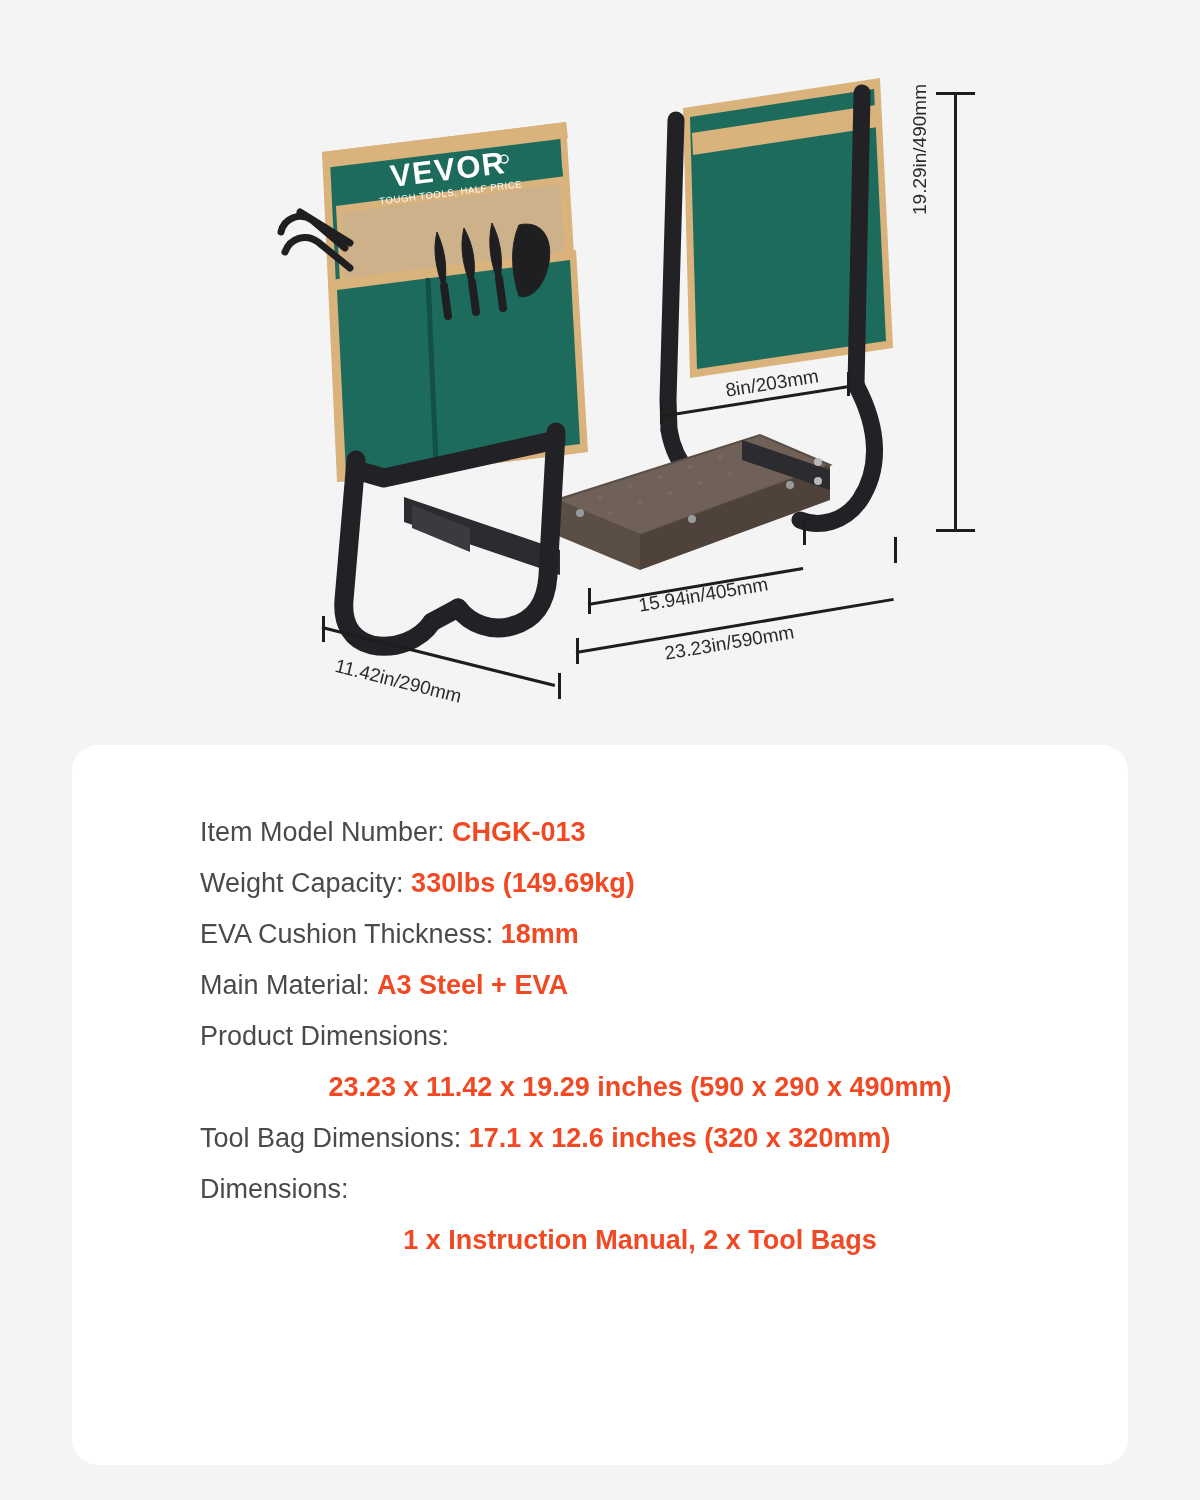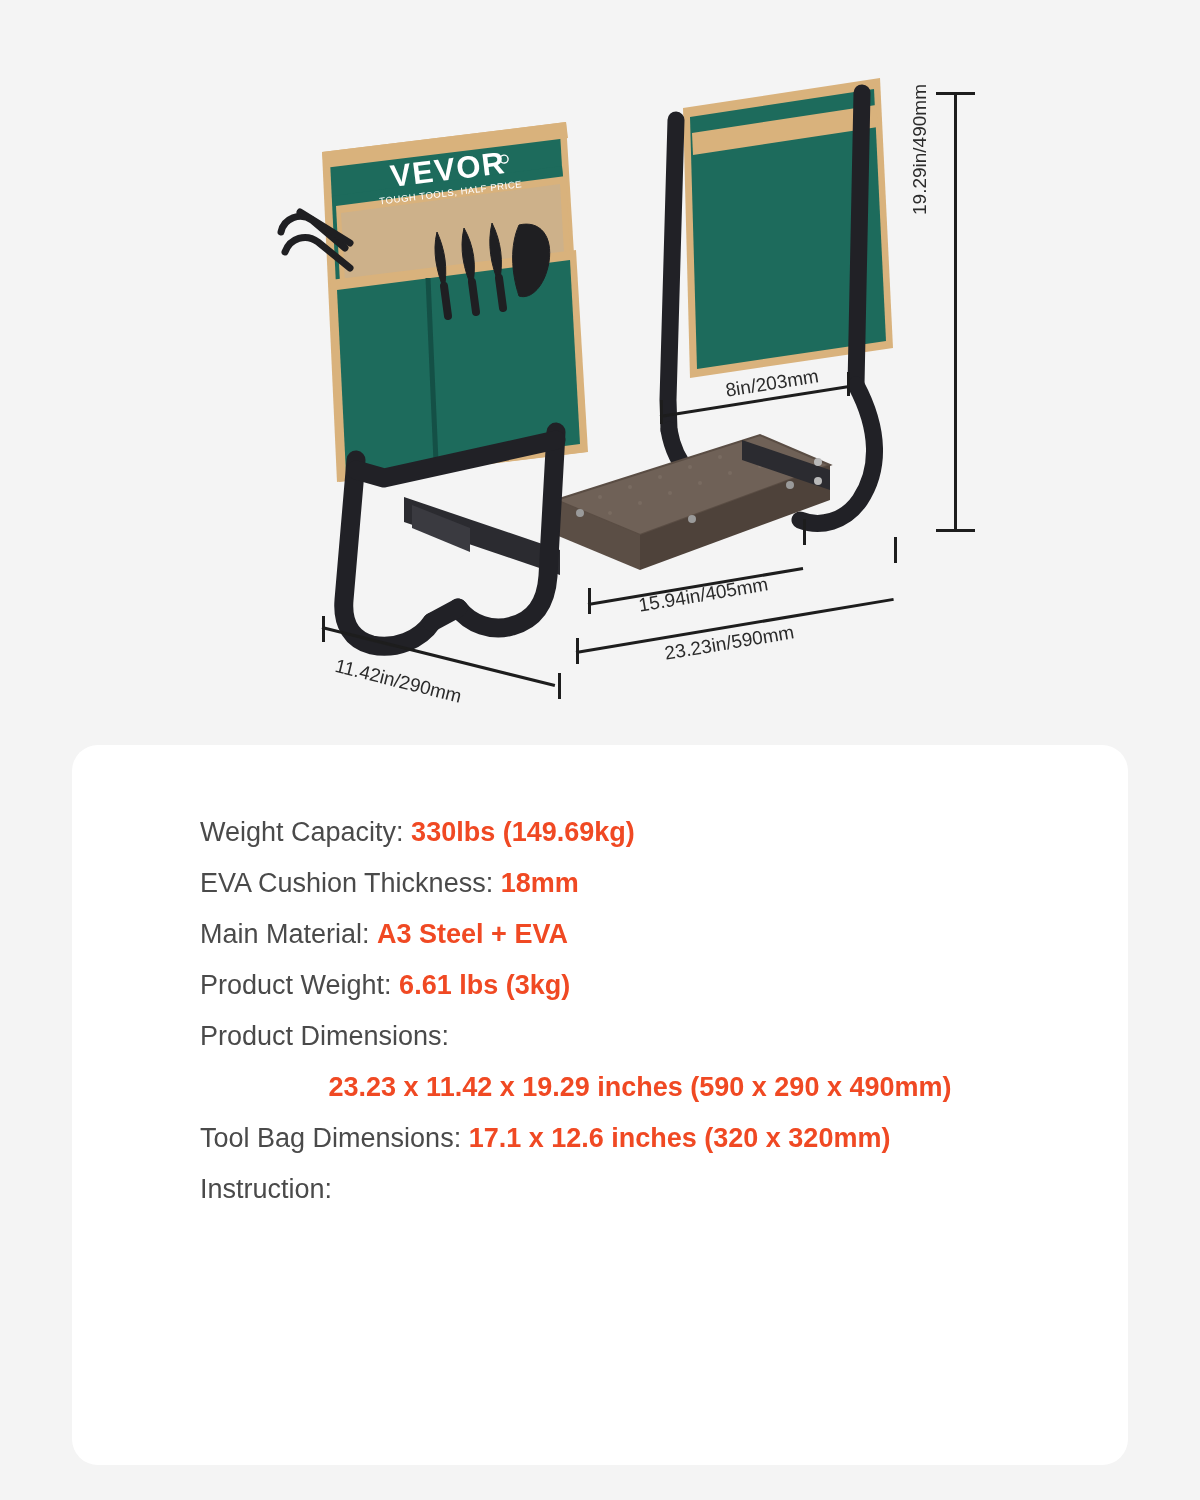--- a/index.html
+++ b/index.html
@@ -221,45 +221,46 @@
   <div class="dim-line" style="left:322px; top:626px; width:240px; height:3px; transform: rotate(14deg); transform-origin:left center;"></div>
   <div class="dim-line" style="left:322px; top:616px; width:3px; height:26px;"></div>
   <div class="dim-line" style="left:558px; top:673px; width:3px; height:26px;"></div>
   <div class="dim-label" style="left:338px; top:655px; transform: rotate(14deg); transform-origin:left top;">11.42in/290mm</div>
 
 </div>
 
 <div id="spec-card">
   <div id="spec-list">
 
+    <div class="spec-row">
+      <span class="spec-label">Item Model Number: </span><span class="spec-value"> CHGK-013</span>
+    </div>
 
     <div class="spec-row">
       <span class="spec-label">Weight Capacity: </span><span class="spec-value">330lbs (149.69kg)</span>
     </div>
 
     <div class="spec-row">
       <span class="spec-label">EVA Cushion Thickness: </span><span class="spec-value"> 18mm</span>
     </div>
 
     <div class="spec-row">
       <span class="spec-label">Main Material: </span><span class="spec-value">A3 Steel + EVA</span>
     </div>
 
-    <div class="spec-row">
-      <span class="spec-label">Product Weight: </span><span class="spec-value">6.61 lbs (3kg)</span>
-    </div>
 
     <div class="spec-row">
       <span class="spec-label">Product Dimensions:</span>
       <span class="spec-value-block">23.23 x 11.42 x 19.29 inches (590 x 290 x 490mm)</span>
     </div>
 
 
     <div class="spec-row">
       <span class="spec-label">Tool Bag Dimensions: </span><span class="spec-value">17.1 x 12.6 inches (320 x 320mm)</span>
     </div>
 
     <div class="spec-row">
-      <span class="spec-label">Instruction:</span>
+      <span class="spec-label">Dimensions:</span>
+      <span class="spec-value-block">1 x Instruction Manual, 2 x Tool Bags</span>
     </div>
 
   </div>
 </div>
 
 </body></html>

